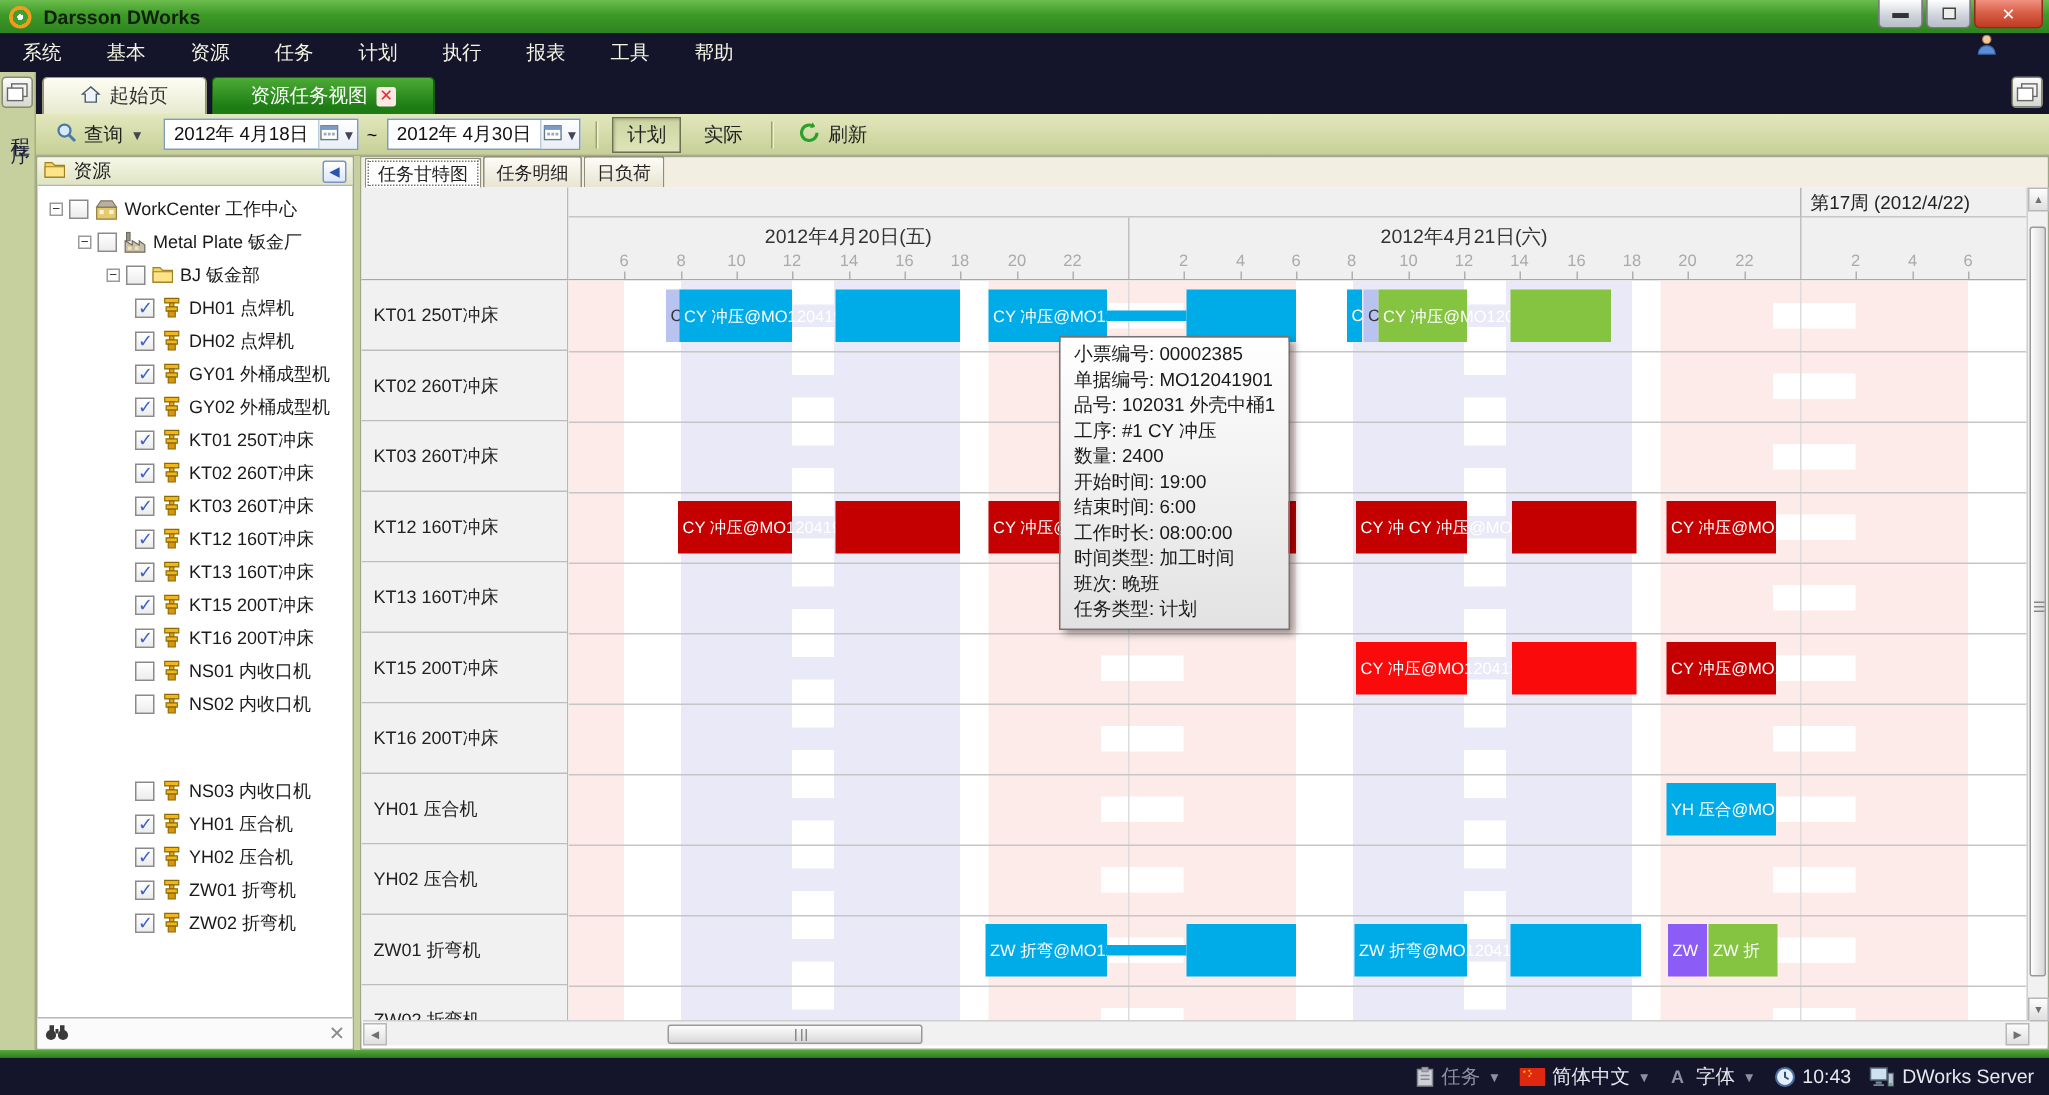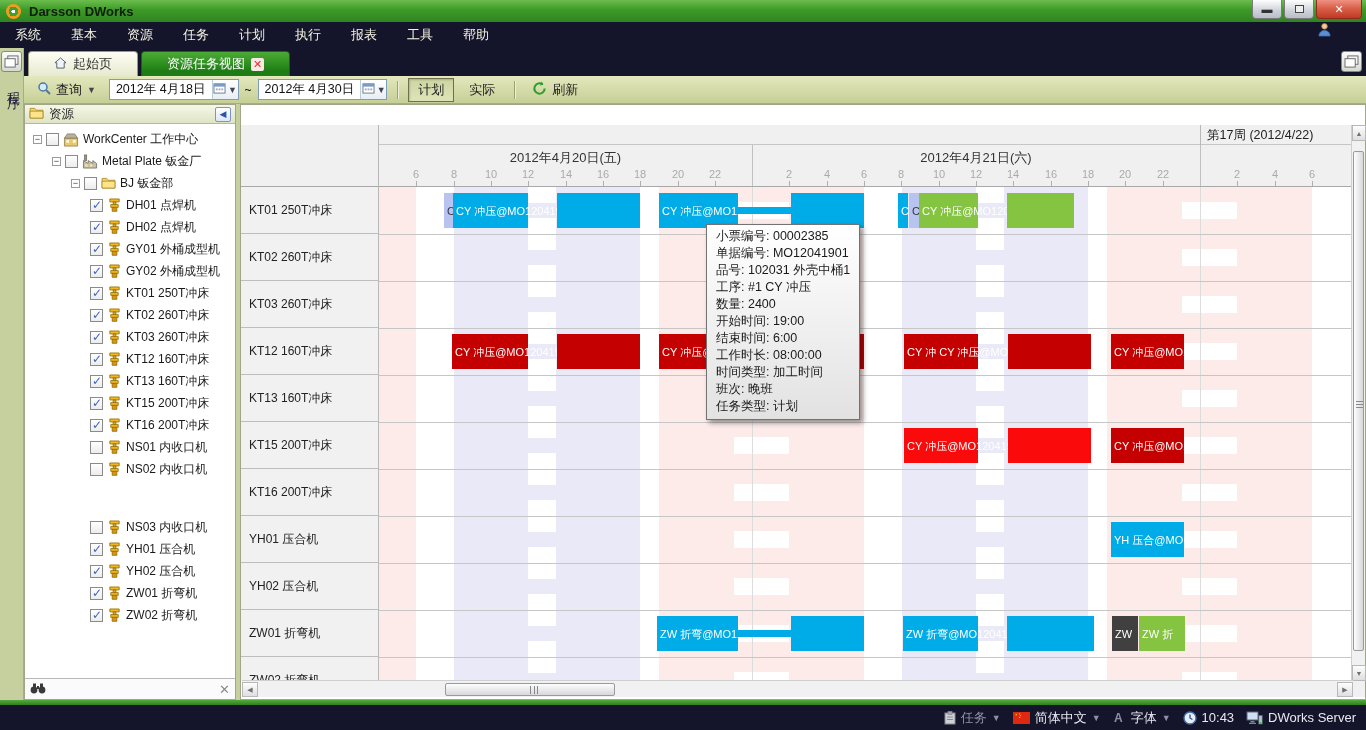--- a/index.html
+++ b/index.html
@@ -551,20 +551,25 @@
             <circle cx="12" cy="8" r="3.4" fill="#3a3a3a"></circle>
             <path d="M3 1.5h3v4H3zM10 1.5h3v4h-3zM7 4h2v3H7z" fill="#3a3a3a"></path>
           </svg></span>
       <span class="spacer"></span>
       <span id="search-clear">✕</span>
     </div>
   </div>
   <div id="splitter"></div>
 
   <div id="gpanel">
+    <div id="gtabs">
+        <div class="gtab active">任务甘特图</div>
+        <div class="gtab">任务明细</div>
+        <div class="gtab">日负荷</div>
+      </div>
     <div id="g-corner"></div>
     <div id="g-header">
       <div id="g-weekrow">
         <div id="g-weeklabel" style="left: 821px; width: 153px;">第17周 (2012/4/22)</div>
       </div>
     <div class="day-label" style="left: 0px; width: 373px;">2012年4月20日(五)</div>
         <div class="day-label" style="left: 373px; width: 448px;">2012年4月21日(六)</div>
         <div class="head-vline" style="left: 373px;"></div>
         <div class="head-vline" style="left: 821px;"></div>
         <div class="tick-label" style="left: 37px;">6</div>
@@ -759,21 +764,21 @@
         </div>
         <div class="bar" style="left: 278px; width: 81px; background: rgb(0, 172, 232); top: 429px;">
           <span class="bl">ZW 折弯@MO12041901</span>
         </div>
         <div class="bar thin" style="left: 359px; width: 53px; background: rgb(0, 172, 232); top: 443px;"></div>
         <div class="bar" style="left: 412px; width: 73px; background: rgb(0, 172, 232); top: 429px;"></div>
         <div class="bar" style="left: 524px; width: 75px; background: rgb(0, 172, 232); top: 429px;">
           <span class="bl">ZW 折弯@MO12041901</span>
         </div>
         <div class="bar" style="left: 628px; width: 87px; background: rgb(0, 172, 232); top: 429px;"></div>
-        <div class="bar" style="left: 733px; width: 26px; background: #404040; top: 429px;">
+        <div class="bar" style="left: 733px; width: 26px; background: #8b5cf6; top: 429px;">
           <span class="bl">ZW</span>
         </div>
         <div class="bar" style="left: 760px; width: 46px; background: rgb(132, 196, 64); top: 429px;">
           <span class="bl">ZW 折</span>
         </div>
       </div>
 
     <div id="vscroll">
       <div class="sb-btn" style="top:0; left:0;">▲</div>
       <div id="vthumb">

